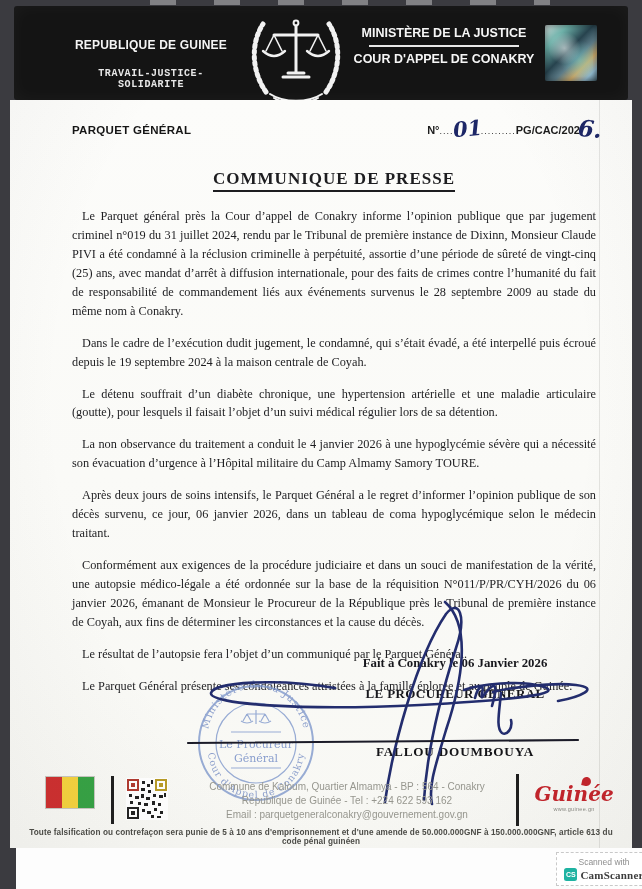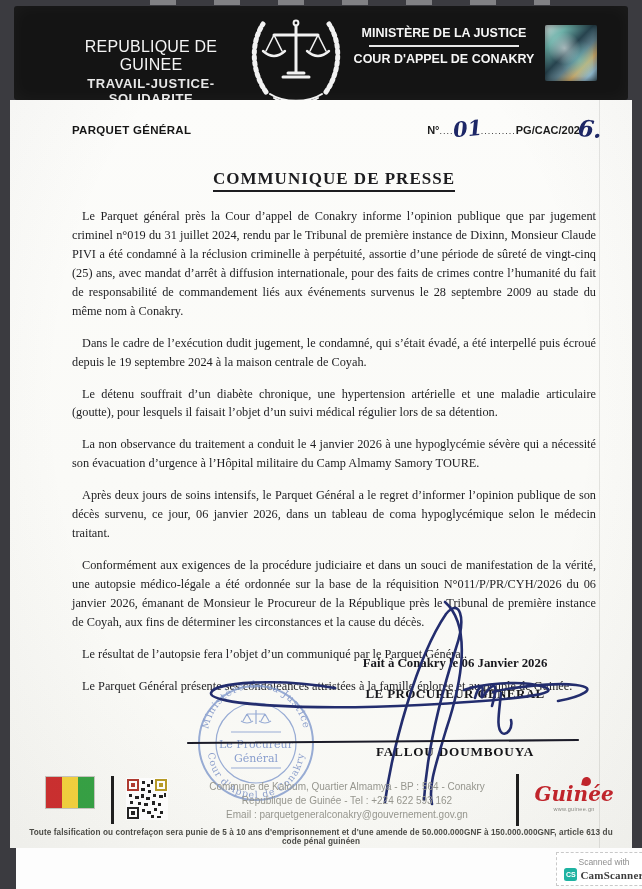--- a/index.html
+++ b/index.html
@@ -4,22 +4,22 @@
 <style>
   html,body{margin:0;padding:0;background:#3a3a3e;width:642px;height:889px;overflow:hidden;}
   *{box-sizing:border-box;}
   .stage{position:relative;width:642px;height:889px;background:#3b3b40;font-family:"Liberation Sans",sans-serif;}
   .top-artifact{position:absolute;top:0;left:150px;width:400px;height:5px;opacity:.55;
     background:repeating-linear-gradient(90deg,rgba(255,255,255,.65) 0 26px,transparent 26px 64px);}
   
   .banner{position:absolute;left:14px;top:6px;width:614px;height:94px;background:#141414;border-radius:3px;
     box-shadow:inset 0 0 18px rgba(255,255,255,.04);}
   .banner-left{position:absolute;left:52px;top:32px;width:170px;text-align:center;color:#f4f4f4;}
-  .banner-left .t1{font-size:16px;font-weight:normal;letter-spacing:.2px;}
-  .banner-left .t2{font-size:13px;font-weight:bold;letter-spacing:.6px;margin-top:2px;color:#e8e8e8;}
+  .banner-left .t1{font-size:12px;font-weight:bold;letter-spacing:.2px;}
+  .banner-left .t2{font-size:10px;font-weight:bold;letter-spacing:.6px;margin-top:16px;color:#e8e8e8;font-family:Liberation Mono, monospace;}
   .emblem{position:absolute;left:234px;top:8px;width:96px;height:86px;}
   .banner-right{position:absolute;left:338px;top:20px;width:184px;text-align:center;color:#f6f6f6;}
   .banner-right .r1{font-size:12.5px;font-weight:bold;line-height:1.2;}
   .banner-right .sep{height:0;border-bottom:2px solid #e9e9e9;width:82%;margin:4px auto 5px auto;}
   .banner-right .r2{font-size:12.5px;font-weight:bold;}
   .holo{position:absolute;left:531px;top:19px;width:52px;height:56px;border-radius:2px;
     background:linear-gradient(135deg,#cdd8d6 0%,#6fb3ab 22%,#27434e 45%,#5d7c88 60%,#c9a86a 74%,#8fb5c9 88%,#44606c 100%);
     box-shadow:inset 0 0 6px rgba(0,0,0,.5);}
   .holo::after{content:"";position:absolute;inset:4px;border-radius:2px;
     background:radial-gradient(circle at 35% 40%,rgba(255,255,255,.55),transparent 40%),radial-gradient(circle at 70% 65%,rgba(120,230,220,.4),transparent 45%);}

